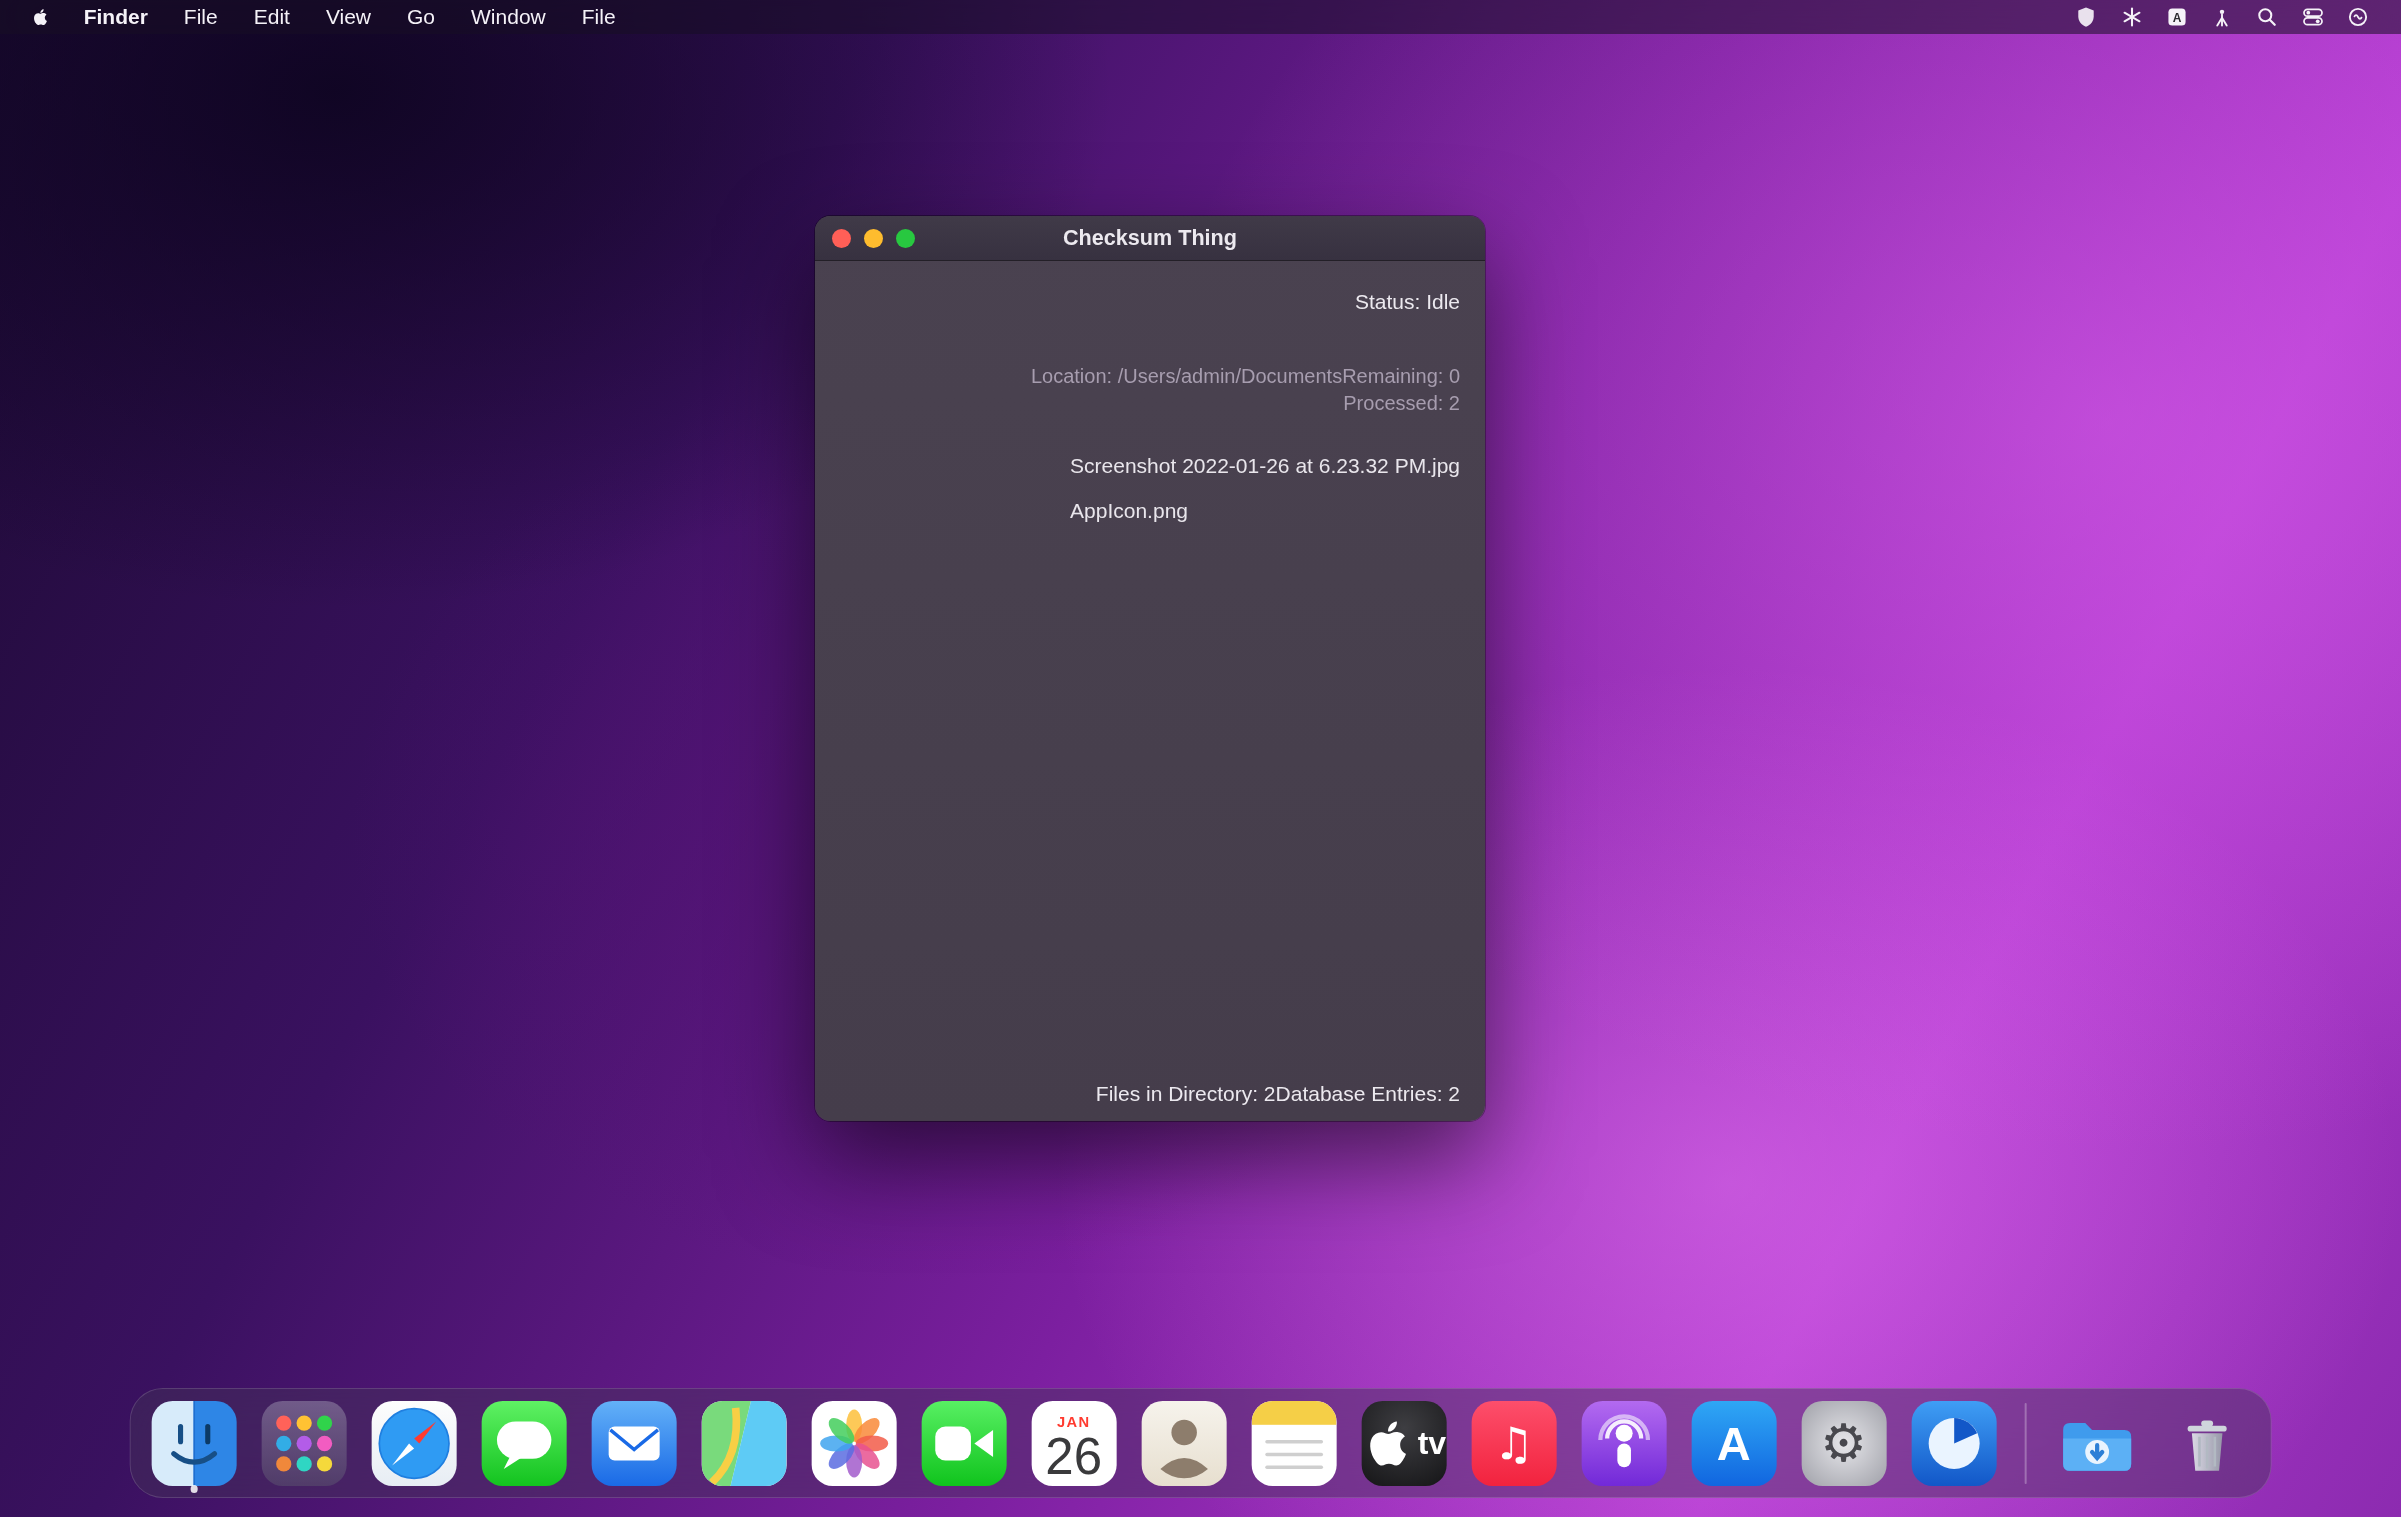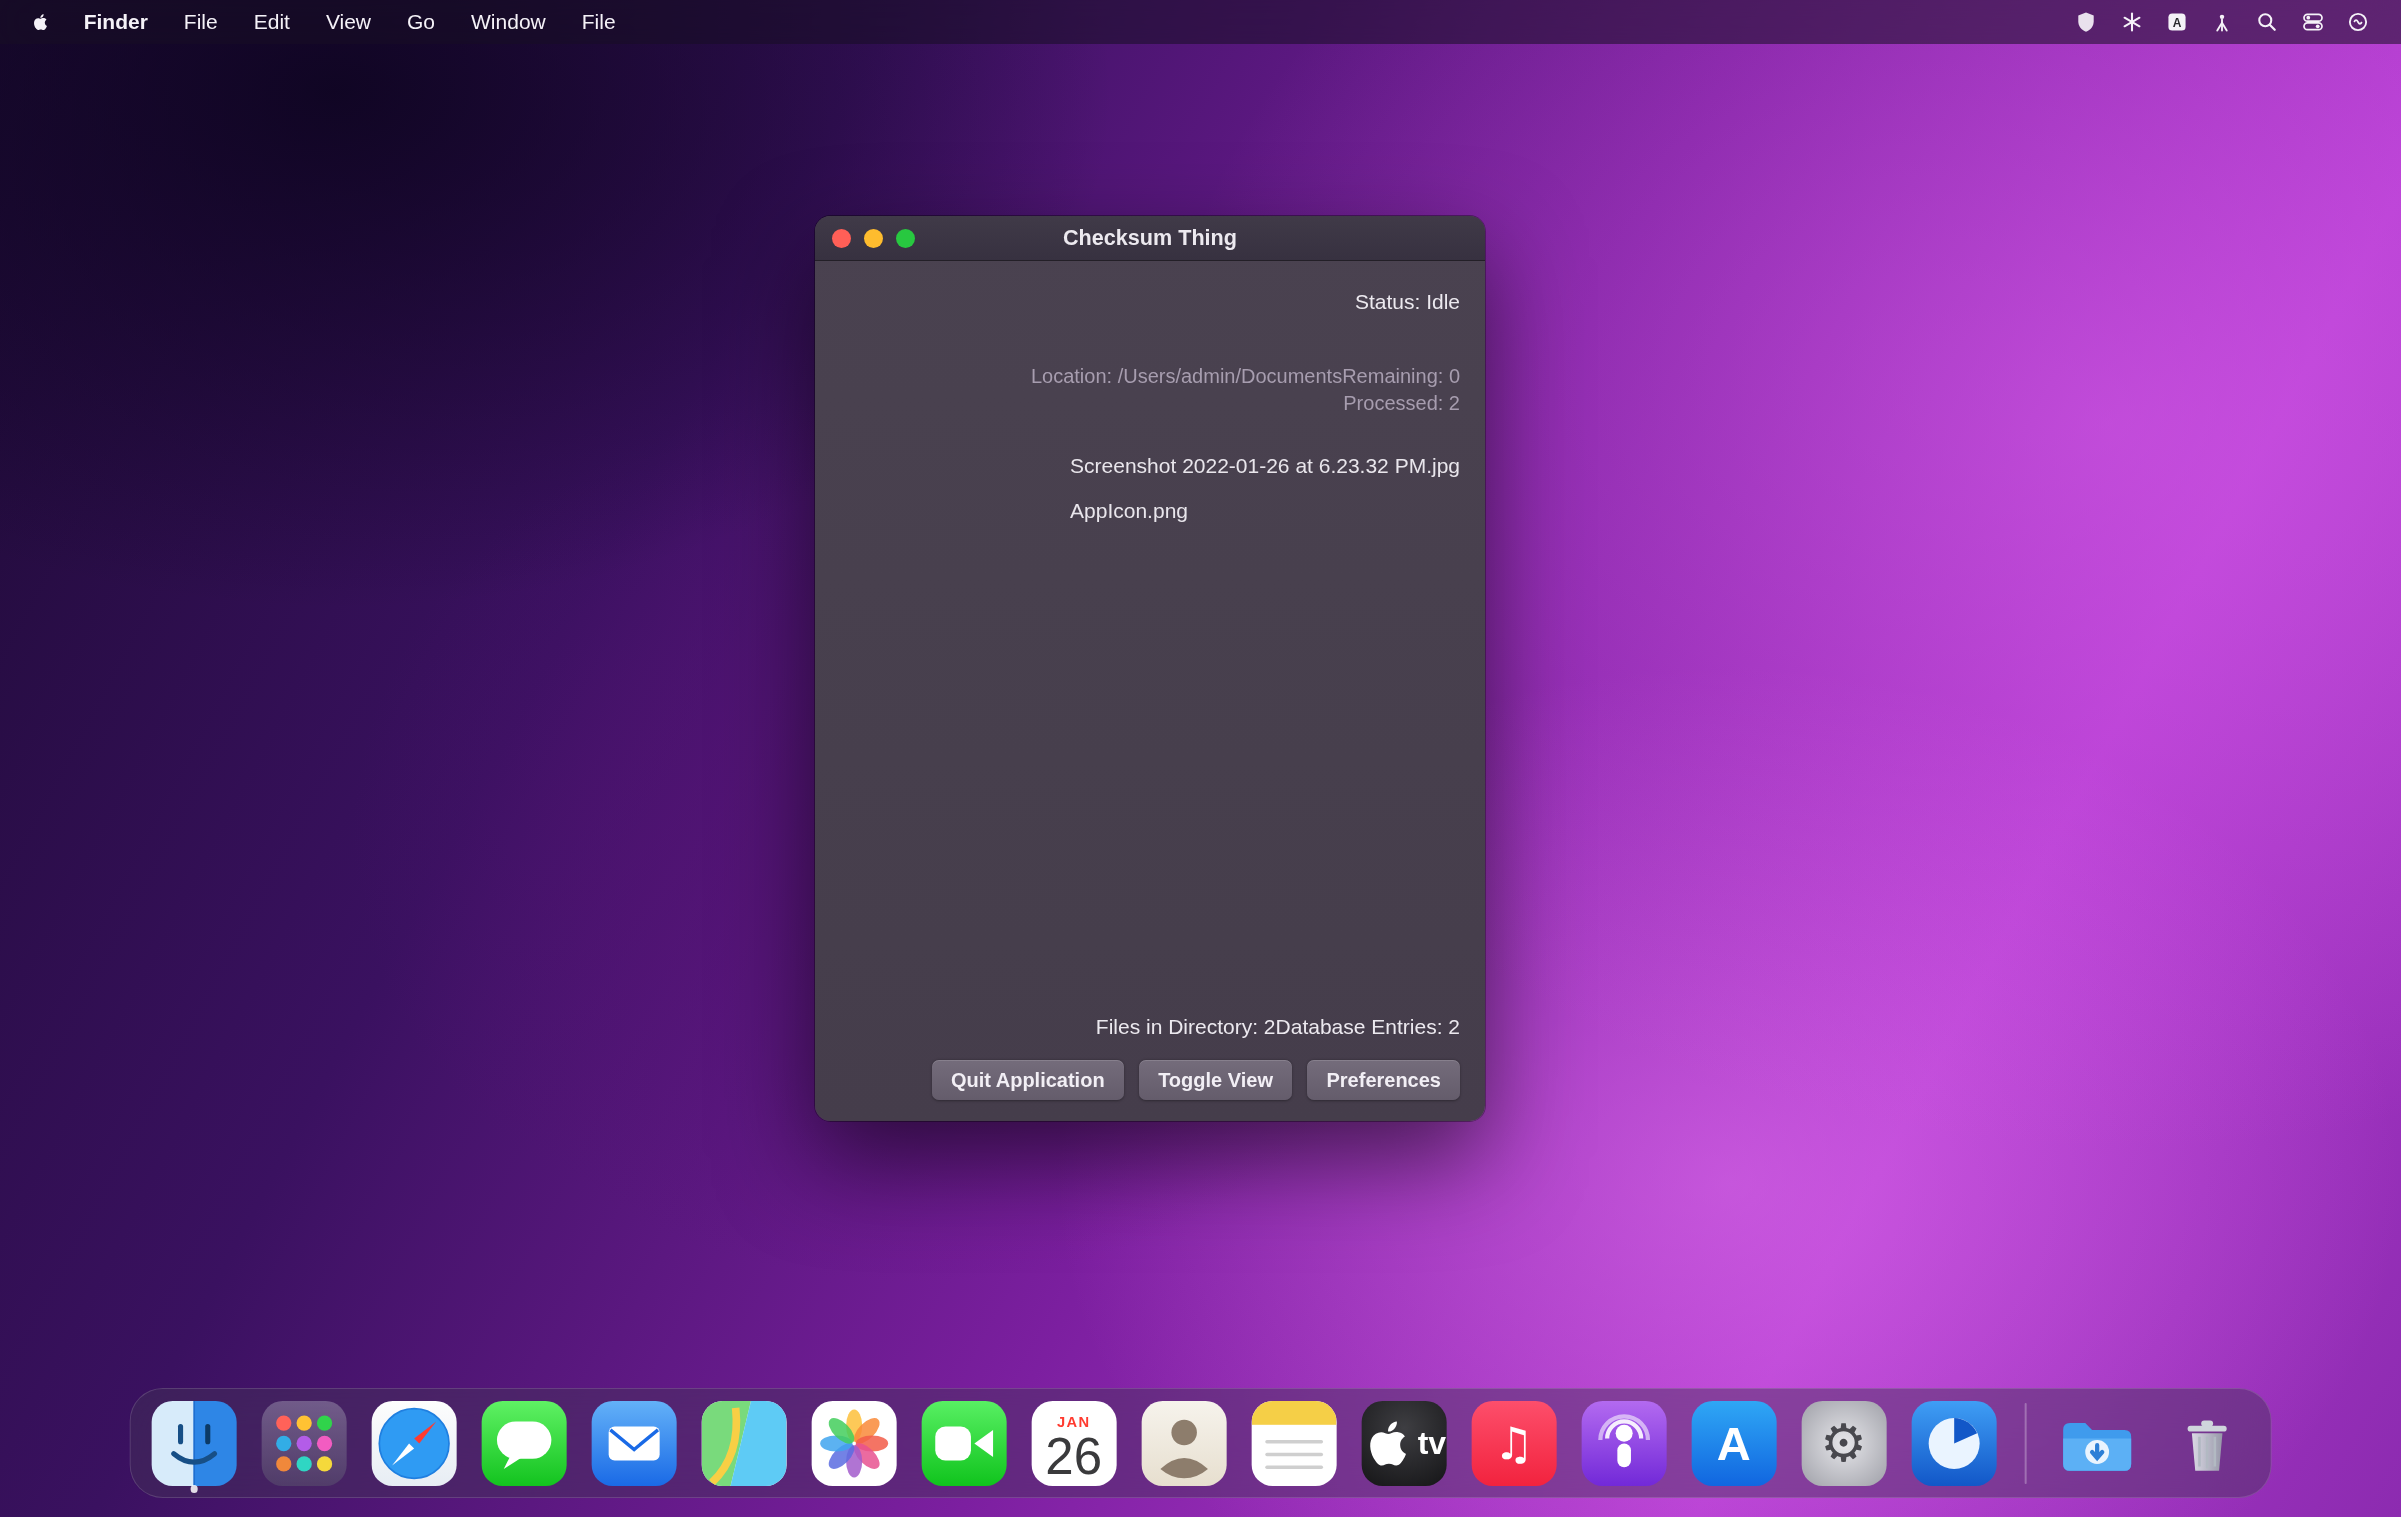--- a/index.html
+++ b/index.html
@@ -12,21 +12,21 @@
     background:
       radial-gradient(1295px 863px at 14% 6%, rgba(12,4,30,.85), transparent 60%),
       radial-gradient(1467px 1122px at 88% 28%, rgba(221,99,238,.50), transparent 65%),
       radial-gradient(1122px 863px at 72% 78%, rgba(235,126,245,.45), transparent 60%),
       radial-gradient(863px 691px at 38% 55%, rgba(84,18,116,.65), transparent 65%),
       linear-gradient(118deg, #1c0a33 0%, #3a1160 28%, #7c1fa0 55%, #b23ad0 78%, #8c2bb0 100%);
   }
 
   
   .menubar{
-    position:absolute; top:0; left:0; right:0; height:44px;
+    position:absolute; top:0; left:0; right:0; height:34px;
     display:flex; align-items:center;
     padding:0 29px 0 26px;
     background:rgba(24,14,36,.55);
     backdrop-filter:blur(26px);
     color:#f5f2f8; font-size:21px;gap:28px;
   }
   .menu-left{ display:flex; align-items:center; }
   .menu-item{ padding:0 18px; white-space:nowrap; }
   .apple-wrap{ padding:0 15.5px 0 5.2px; display:flex; align-items:center; }
   .app-name{ font-weight:700; }
@@ -237,25 +237,20 @@
       <div class="file-list">
         <div>Screenshot 2022-01-26 at 6.23.32 PM.jpg</div>
         <div>AppIcon.png</div>
       </div>
       <div class="spacer"></div>
       <div class="divider"></div>
       <div class="footer-row">
         <div>Files in Directory: 2</div>
         <div>Database Entries: 2</div>
       </div>
-      <div class="buttons-row">
-        <button class="btn btn-quit">Quit Application</button>
-        <button class="btn">Toggle View</button>
-        <button class="btn">Preferences</button>
-      </div>
     </div>
   </div>
 
   <div class="dock">
 
     <div class="dock-icon bg-finder">
       <svg viewBox="0 0 100 100" fill="none">
           <path d="M50 0 V100" stroke="#1f6fd0" stroke-width="2"></path>
           <line x1="34" y1="30" x2="34" y2="48" stroke="#174f86" stroke-width="6" stroke-linecap="round"></line>
           <line x1="66" y1="30" x2="66" y2="48" stroke="#0c3a66" stroke-width="6" stroke-linecap="round"></line>

